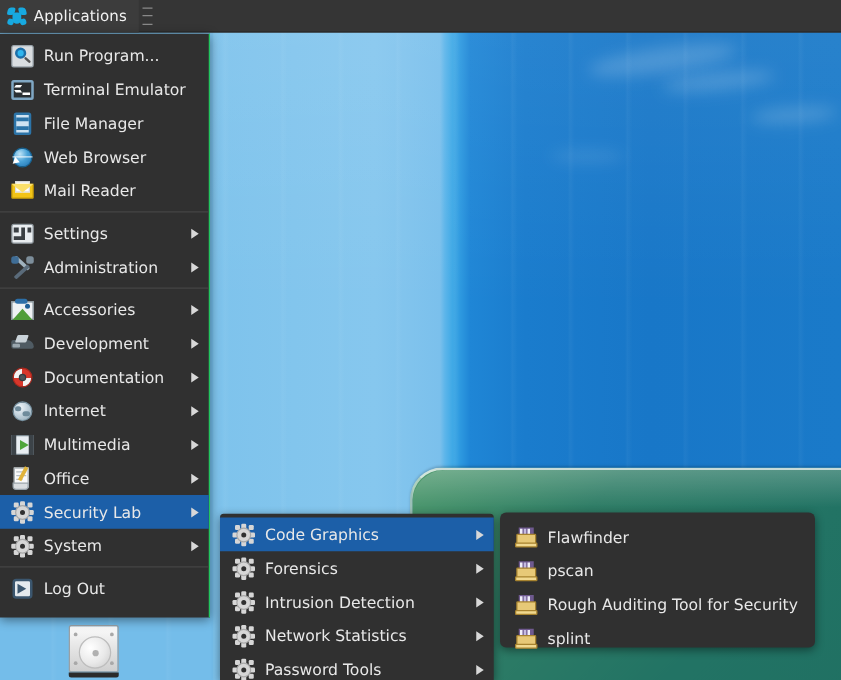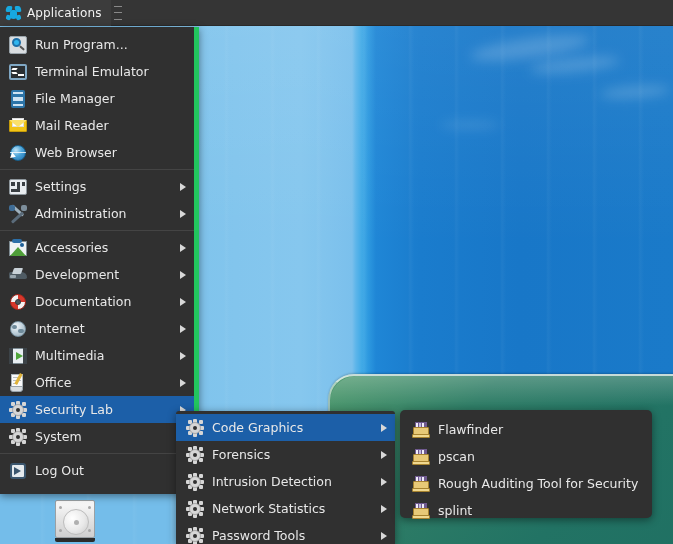--- a/index.html
+++ b/index.html
@@ -114,21 +114,21 @@
   
   .menu {
     position:absolute;
     background:#303030;
     color:#e8e8e8;
     font-size:12.5px;
     padding:4px 0;
     z-index: 50;
     box-shadow: 0 2px 8px rgba(0,0,0,0.45);
   }
-  #menu-root  { left:0;   top:27px;  width:199px; height:467px; border-right:5px solid #22c55e; }
+  #menu-root  { left:0;   top:27px;  width:168px; height:467px; border-right:1px solid #22c55e; }
   #menu-level2{ left:176px; top:411px; width:219px; height:133px; border-radius:3px 3px 0 0; padding-top:3px; padding-bottom:0;}
   #menu-level3{ left:400px; top:410px; width:252px; height:108px; border-radius:5px; padding:6px 0;}
 
   .mi {
     display:flex; align-items:center;
     height:27px; padding:0 8px 0 9px;
     cursor:default; white-space:nowrap;
   }
   .mi.selected { background:#1c5fa8; }
   .mi .ico { width:18px; height:18px; margin-right:8px; flex:0 0 auto; position:relative; }
@@ -327,37 +327,37 @@
         <span class="g ic-file">
           <i class="sq"></i>
           <i class="b1"></i>
           <i class="b2"></i>
         </span>
       </span>
       <span class="txt">File Manager</span>
     </div>
     <div class="mi">
       <span class="ico">
+        <span class="g ic-web">
+          <i class="gl"></i>
+          <i class="ln"></i>
+          <i class="cur"></i>
+        </span>
+      </span>
+      <span class="txt">Web Browser</span>
+    </div>
+    <div class="mi">
+      <span class="ico">
         <span class="g ic-mail">
           <i class="env"></i>
           <i class="pap"></i>
           <i class="fl"></i>
         </span>
       </span>
       <span class="txt">Mail Reader</span>
-    </div>
-    <div class="mi">
-      <span class="ico">
-        <span class="g ic-web">
-          <i class="gl"></i>
-          <i class="ln"></i>
-          <i class="cur"></i>
-        </span>
-      </span>
-      <span class="txt">Web Browser</span>
     </div>
     <div class="sep"></div>
     <div class="mi">
       <span class="ico">
         <span class="g ic-set">
           <i class="sq"></i>
           <i class="d1"></i>
           <i class="d2"></i>
           <i class="d3"></i>
           <i class="d4"></i>

